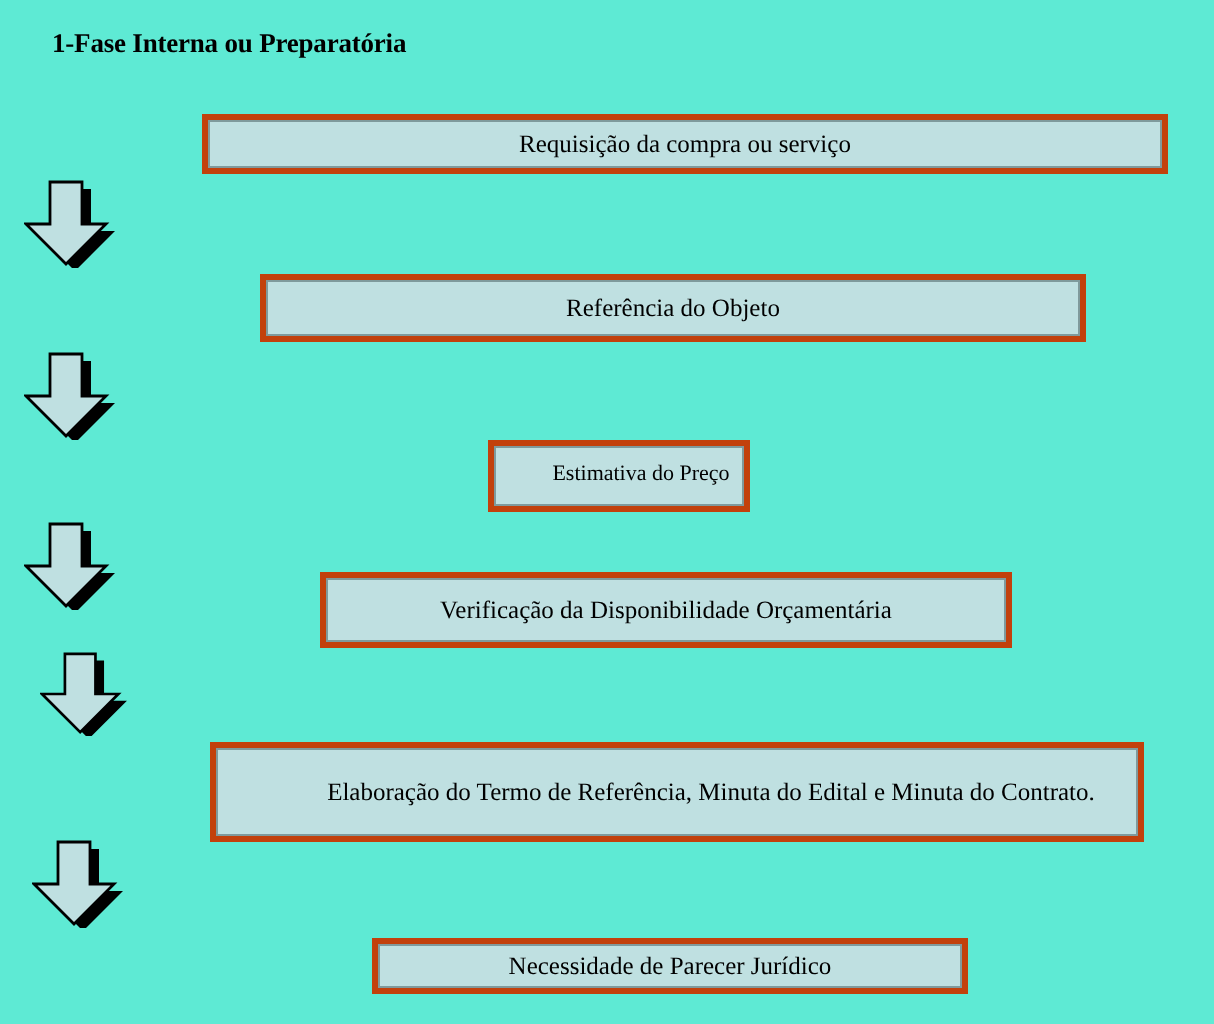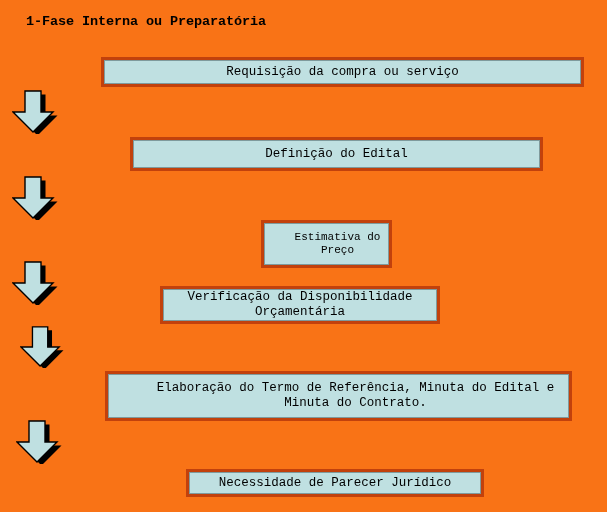--- a/index.html
+++ b/index.html
@@ -4,23 +4,23 @@
 <style>
   html, body {
     margin: 0;
     padding: 0;
     background: #ffffff;
   }
   #canvas {
     position: relative;
     width: 607px;
     height: 512px;
-    background: #f97316;
+    background: #5eead4;
     overflow: hidden;
-    font-family: Liberation Mono, monospace;
+    font-family: Liberation Serif, serif;
   }
   .title {
     position: absolute;
     left: 26px;
     top: 14px;
     font-size: 13.5px;
     font-weight: bold;
     color: #000000;
     letter-spacing: -0.1px;
     white-space: nowrap;
@@ -59,26 +59,26 @@
 </head>
 <body>
 
 <div id="canvas">
   <div class="title">1-Fase Interna ou Preparatória</div>
   <div id="nodes-layer">
       <div class="node" style="left: 101px; top: 57px; width: 483px; height: 30px;">
         <span class="node-text">Requisição da compra ou serviço</span>
       </div>
       <div class="node" style="left: 130px; top: 137px; width: 413px; height: 34px;">
-        <span class="node-text">Definição do Edital</span>
+        <span class="node-text">Referência do Objeto</span>
       </div>
-      <div class="node small-text" style="left: 261px; top: 220px; width: 131px; height: 48px; padding-left: 28px;">
+      <div class="node small-text" style="left: 244px; top: 220px; width: 131px; height: 36px; padding-left: 28px;">
         <span class="node-text">Estimativa do Preço</span>
       </div>
-      <div class="node" style="left: 160px; top: 286px; width: 280px; height: 38px;">
+      <div class="node" style="left: 160px; top: 286px; width: 346px; height: 38px;">
         <span class="node-text">Verificação da Disponibilidade Orçamentária</span>
       </div>
       <div class="node" style="left: 105px; top: 371px; width: 467px; height: 50px; padding-left: 40px;">
         <span class="node-text">Elaboração do Termo de Referência, Minuta do Edital e Minuta do Contrato.</span>
       </div>
       <div class="node" style="left: 186px; top: 469px; width: 298px; height: 28px;">
         <span class="node-text">Necessidade de Parecer Jurídico</span>
       </div>
     </div>
   <div id="arrows-layer">

